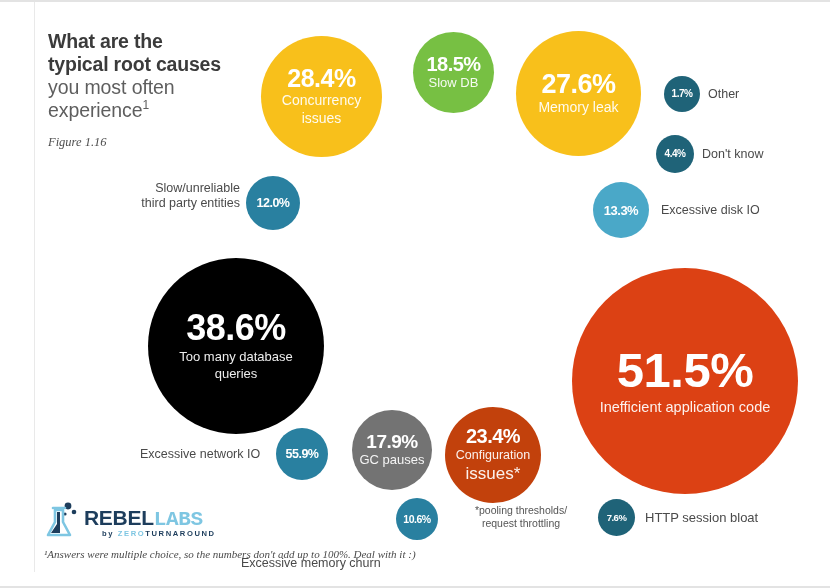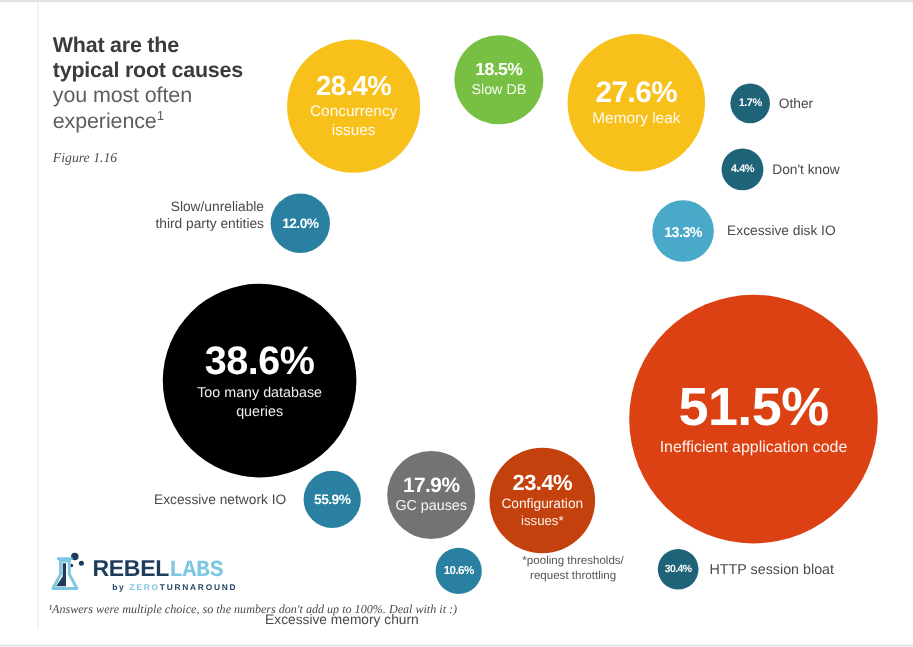--- a/index.html
+++ b/index.html
@@ -108,21 +108,21 @@
     <div class="figure-label">Figure 1.16</div>
   </div>
 
   <div class="bubble sh-yellow" style="left:261px;top:36px;width:121px;height:121px;background:#F8C01B;">
     <div class="pct" style="font-size:25px;">28.4%</div>
     <div class="lbl" style="font-size:14px;">Concurrency</div>
     <div class="lbl" style="font-size:14px;">issues</div>
   </div>
 
   <div class="bubble sh-green" style="left:413px;top:32px;width:81px;height:81px;background:#77C043;">
-    <div class="pct" style="font-size:16px;">18.5%</div>
+    <div class="pct" style="font-size:20px;">18.5%</div>
     <div class="lbl" style="font-size:13px;">Slow DB</div>
   </div>
 
   <div class="bubble sh-yellow" style="left:516px;top:31px;width:125px;height:125px;background:#F8C01B;">
     <div class="pct" style="font-size:27px;">27.6%</div>
     <div class="lbl" style="font-size:14px;">Memory leak</div>
   </div>
 
 
   <div class="bubble sh-red" style="left:148px;top:258px;width:176px;height:176px;background:#000000;">
@@ -137,21 +137,21 @@
   </div>
 
   <div class="bubble sh-green" style="left:352px;top:410px;width:80px;height:80px;background:#737373;">
     <div class="pct" style="font-size:19px;">17.9%</div>
     <div class="lbl" style="font-size:13px;">GC pauses</div>
   </div>
 
   <div class="bubble sh-green" style="left:445px;top:407px;width:96px;height:96px;background:#c2410c;">
     <div class="pct" style="font-size:20px;">23.4%</div>
     <div class="lbl" style="font-size:12.5px;">Configuration</div>
-    <div class="lbl" style="font-size:12px;">issues*</div>
+    <div class="lbl" style="font-size:17px;">issues*</div>
   </div>
 
   <div class="bubble sh-dteal" style="left:664px;top:76px;width:36px;height:36px;background:#1F6378;">
     <div class="pct" style="font-size:10px;">1.7%</div>
   </div>
   <div class="side-label" style="left:708px;top:87px;">Other</div>
 
   <div class="bubble sh-dteal" style="left:656px;top:135px;width:38px;height:38px;background:#1F6378;">
     <div class="pct" style="font-size:10px;">4.4%</div>
   </div>
@@ -174,21 +174,21 @@
     <div class="pct" style="font-size:12.5px;">55.9%</div>
   </div>
   <div class="side-label" style="left:140px;top:447px;">Excessive network IO</div>
 
   <div class="bubble sh-teal" style="left:396px;top:498px;width:42px;height:42px;background:#2980A0;">
     <div class="pct" style="font-size:10.5px;">10.6%</div>
   </div>
   <div class="side-label" style="left:241px;top:512px;margin-top:44px;">Excessive memory churn</div>
 
   <div class="bubble sh-dteal" style="left:598px;top:499px;width:37px;height:37px;background:#1F6378;">
-    <div class="pct" style="font-size:9.5px;">30.4%</div>
+    <div class="pct" style="font-size:9.5px;">7.6%</div>
   </div>
   <div class="side-label" style="left:645px;top:510px;font-size:13px;">HTTP session bloat</div>
 
   <div class="footnote-small" style="left:454px;top:504px;width:134px;">
     <div>*pooling thresholds/</div>
     <div>request throttling</div>
   </div>
 
   <div class="logo">
     <svg class="logo-flask" width="38" height="40" viewBox="0 0 38 40">

